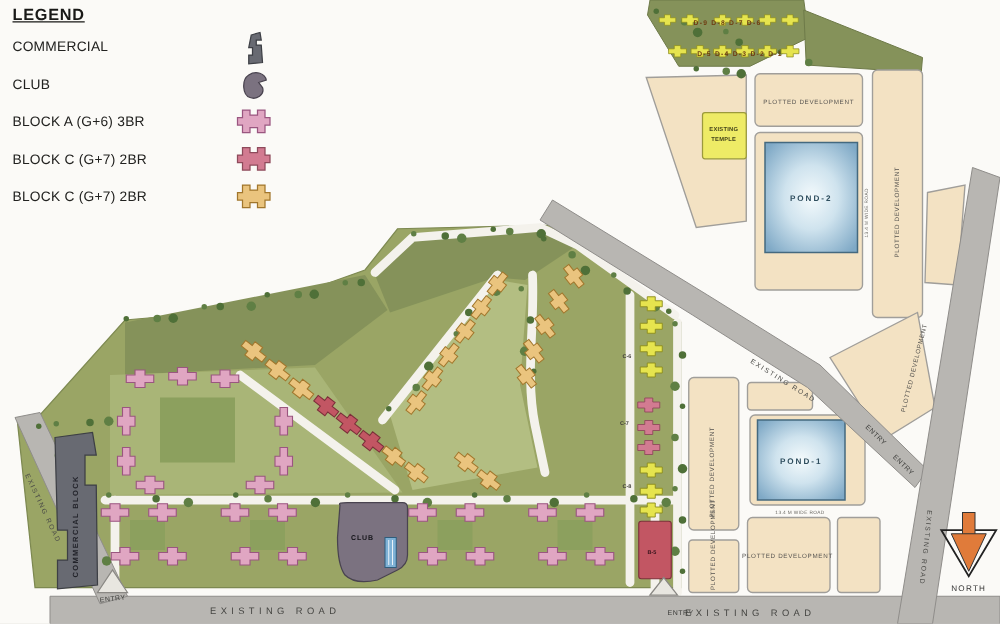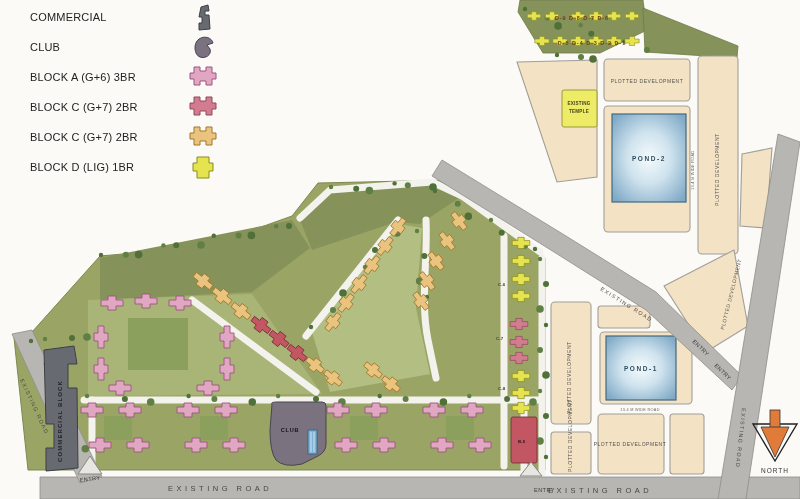--- a/index.html
+++ b/index.html
@@ -3,21 +3,21 @@
 <meta charset="utf-8">
 <style>
   html,body{margin:0;padding:0;background:#e5e4e1;}
   .stage{position:relative;width:800px;height:499px;overflow:hidden;
          background:var(--bg,#fbfaf7);font-family:"Liberation Sans",sans-serif;}
   .stage svg.plan{position:absolute;left:0;top:0;}
   
   .legend{position:absolute;left:10px;top:2px;width:212px;z-index:5;}
   .legend-title{font-size:13px;font-weight:bold;text-decoration:underline;
                 letter-spacing:.6px;color:#191917;margin:2px 0 4px 0;}
-  .legend-row{display:flex;align-items:center;justify-content:space-between;height:30px;margin-left:20px;}
+  .legend-row{display:flex;align-items:center;justify-content:space-between;height:30px;}
   .legend-label{font-size:11px;color:#222220;letter-spacing:.2px;white-space:nowrap;}
   .legend-swatch{width:36px;height:27px;display:flex;align-items:center;justify-content:center;}
   
   svg{font-family:"Liberation Sans",sans-serif;}
   .rd  {font-size:7.5px;letter-spacing:3.5px;fill:#464643;}
   .rds {font-size:5.4px;letter-spacing:1.4px;fill:#4a4a47;}
   .ent {font-size:5.6px;letter-spacing:.4px;fill:#3c3c3a;}
   .pd  {font-size:5px;letter-spacing:.55px;fill:#565450;}
   .pond{font-size:6.5px;letter-spacing:1.6px;fill:#2f4e5e;font-weight:bold;}
   .tny {font-size:3.8px;letter-spacing:.3px;fill:#6b6964;}
@@ -326,20 +326,21 @@
     <text class="clbl" x="498" y="390">C-8</text>
     <text class="b5" x="518" y="443">B-5</text>
 
     <text class="cb" x="62" y="462" transform="rotate(-90,62,462)">COMMERCIAL BLOCK</text>
     <text class="club" x="290" y="432" text-anchor="middle">CLUB</text>
     <text class="north" x="775" y="473" text-anchor="middle">NORTH</text>
   </g>
 </svg>
 
 <div class="legend">
+  <div class="legend-title">LEGEND</div>
 
   <div class="legend-row">
     <span class="legend-label">COMMERCIAL</span>
     <span class="legend-swatch">
       <svg width="34" height="27" viewBox="0 0 34 27">
             <path d="M14 3 L21 1 L22 7 L18 7 L18 11 L22 11 L23 25 L12 26 L12 19 L15 19 L15 13 L12 13 Z" fill="var(--commercial,#686a72)" stroke="#3d3f45"></path>
           </svg>
     </span>
   </div>
 
@@ -373,23 +374,15 @@
 
   <div class="legend-row">
     <span class="legend-label">BLOCK C (G+7) 2BR</span>
     <span class="legend-swatch">
       <svg width="34" height="27" viewBox="0 0 34 27">
             <path d="M3 9 h4 v-6 h6 v4 h6 v-4 h6 v6 h4 v6 h-4 v6 h-6 v-4 h-6 v4 h-6 v-6 h-4 z" fill="var(--block-c-orange,#eac47e)" stroke="#a1762c"></path>
           </svg>
     </span>
   </div>
 
-  <div class="legend-row">
-    <span class="legend-label">BLOCK D (LIG) 1BR</span>
-    <span class="legend-swatch">
-      <svg width="34" height="27" viewBox="0 0 34 27">
-            <path d="M10 3 h12 v6 h4 v8 h-4 v7 h-12 v-7 h-4 v-8 h4 z" fill="var(--block-d,#e6e44e)" stroke="#8b8b1c"></path>
-          </svg>
-    </span>
-  </div>
 </div>
 
 </div>
 
 </body></html>

